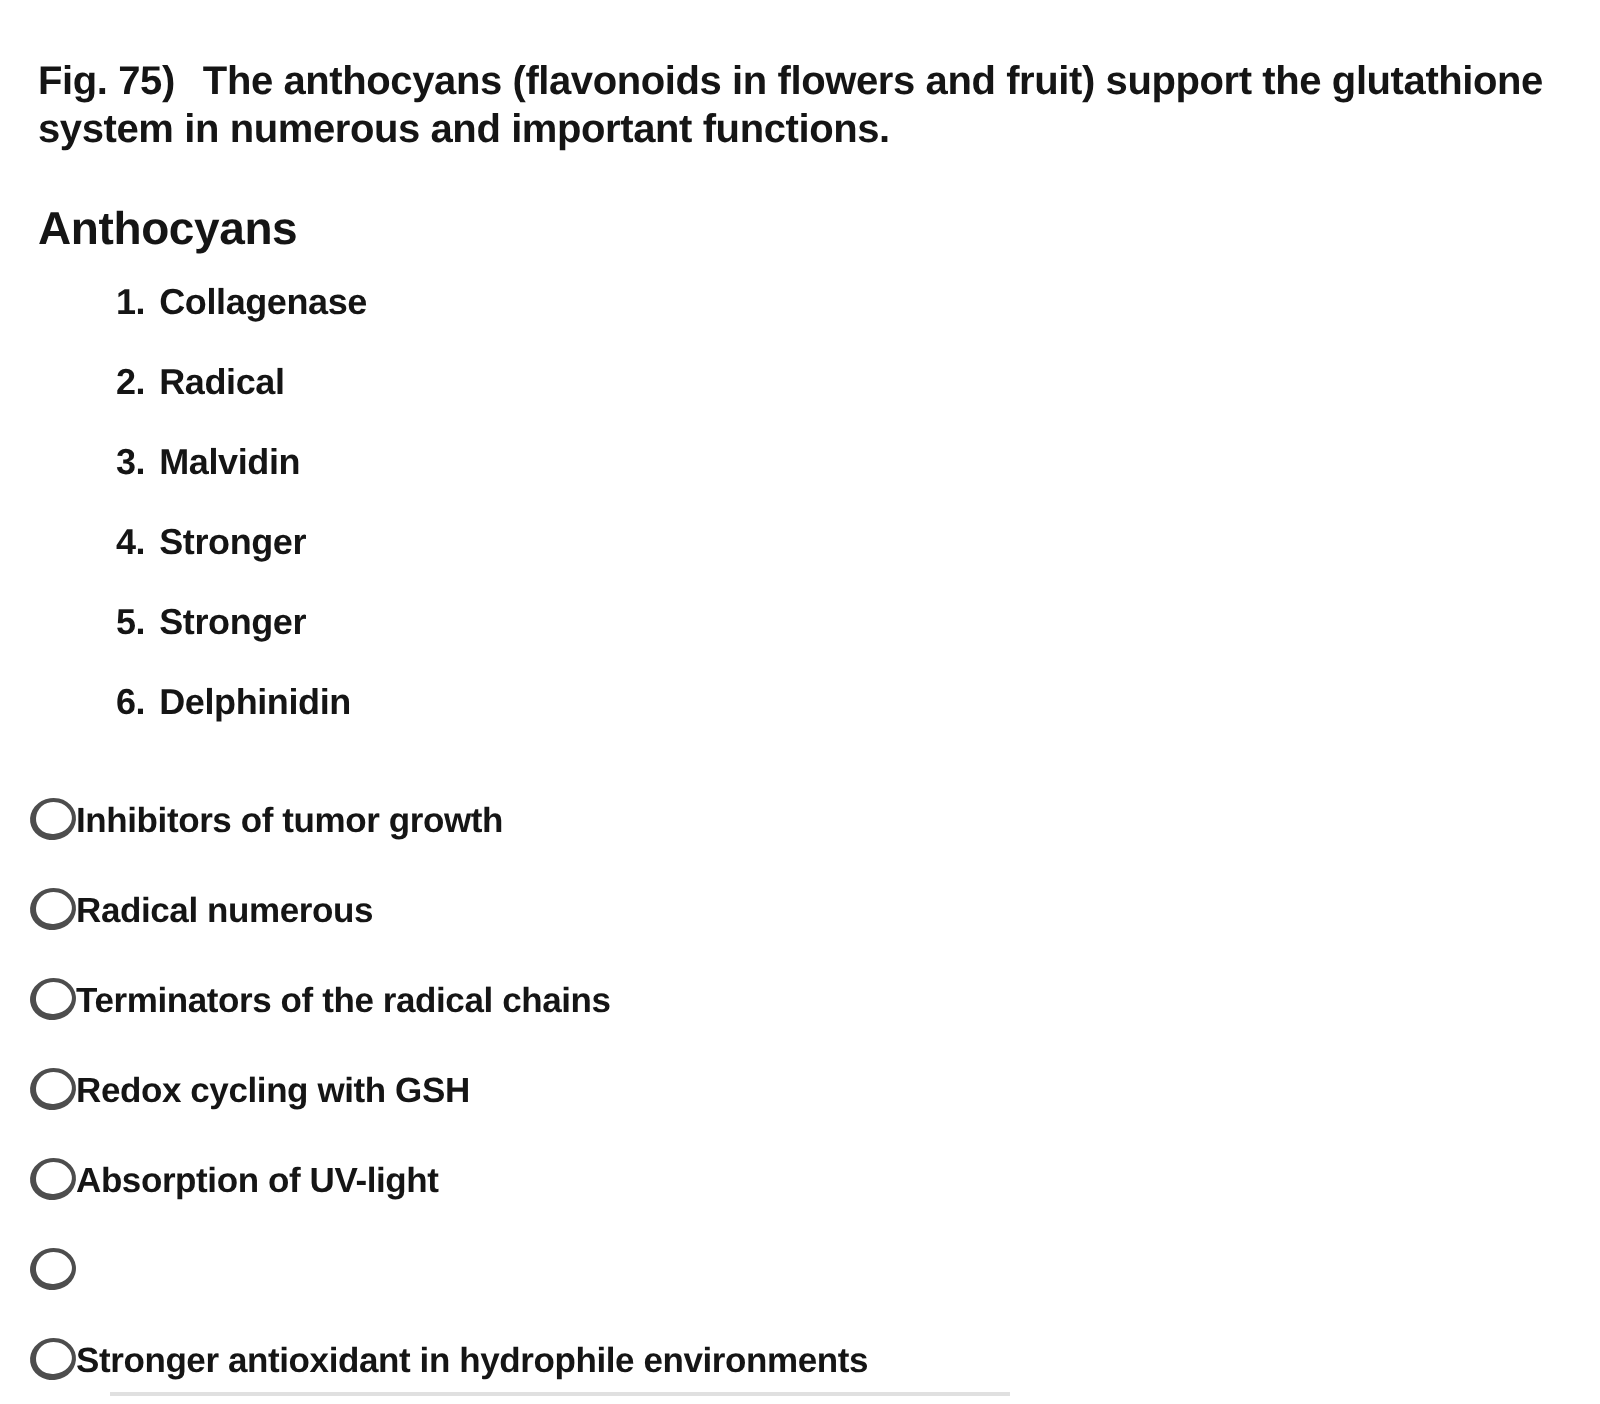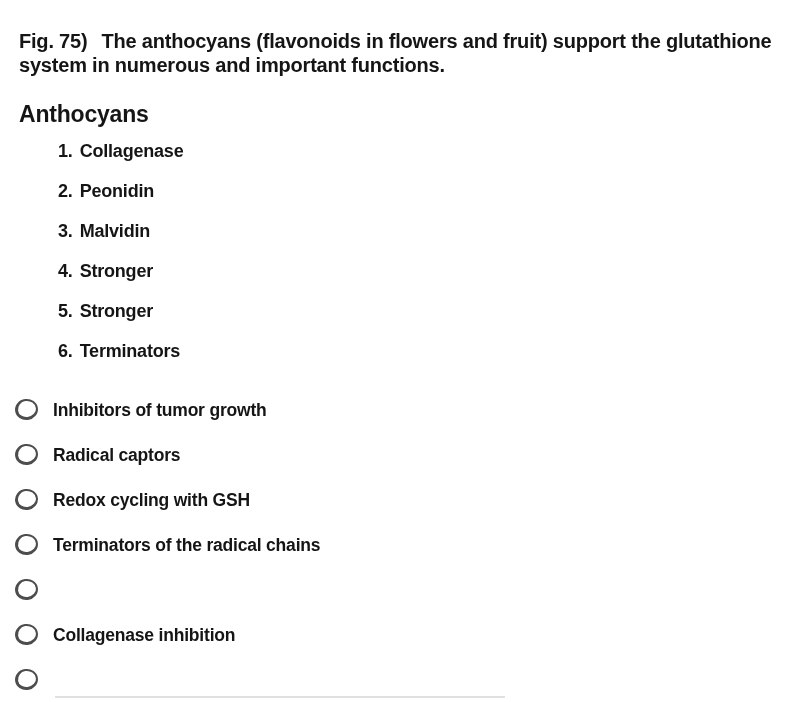--- a/index.html
+++ b/index.html
@@ -57,21 +57,20 @@
     top: 387px;
     left: 15px;
     list-style: none;
     margin: 0;
     padding: 0;
   }
   .option-row {
     display: flex;
     align-items: center;
     height: 45px;
-    gap: 15px;
     cursor: pointer;
   }
   .radio-circle {
     box-sizing: border-box;
     flex: none;
     width: 23px;
     height: 21px;
     border: 2px solid #4d4d4d;
     border-left-width: 3px;
     border-bottom-width: 3px;
@@ -104,64 +103,65 @@
 
   <h2 class="section-heading">Anthocyans</h2>
 
   <ol class="compound-list">
     <li class="compound-item">
       <span>1.</span>
       <span>Collagenase</span>
     </li>
     <li class="compound-item">
       <span>2.</span>
-      <span>Peonidin</span>
+      <span>Radical</span>
     </li>
     <li class="compound-item">
       <span>3.</span>
       <span>Malvidin</span>
     </li>
     <li class="compound-item">
       <span>4.</span>
       <span>Stronger</span>
     </li>
     <li class="compound-item">
       <span>5.</span>
       <span>Stronger</span>
     </li>
     <li class="compound-item">
       <span>6.</span>
-      <span>Terminators</span>
+      <span>Delphinidin</span>
     </li>
   </ol>
 
   <ul class="option-list">
     <li class="option-row">
       <span class="radio-circle"></span>
       <span class="option-label">Inhibitors of tumor growth</span>
     </li>
     <li class="option-row">
       <span class="radio-circle"></span>
-      <span class="option-label">Radical captors</span>
+      <span class="option-label">Radical numerous</span>
+    </li>
+    <li class="option-row">
+      <span class="radio-circle"></span>
+      <span class="option-label">Terminators of the radical chains</span>
     </li>
     <li class="option-row">
       <span class="radio-circle"></span>
       <span class="option-label">Redox cycling with GSH</span>
     </li>
     <li class="option-row">
       <span class="radio-circle"></span>
-      <span class="option-label">Terminators of the radical chains</span>
+      <span class="option-label">Absorption of UV-light</span>
     </li>
     <li class="option-row">
       <span class="radio-circle"></span>
     </li>
     <li class="option-row">
       <span class="radio-circle"></span>
-      <span class="option-label">Collagenase inhibition</span>
-    </li>
-    <li class="option-row">
-      <span class="radio-circle"></span>
+      <span class="option-label">Stronger antioxidant in hydrophile environments</span>
     </li>
   </ul>
 
   <div class="scan-line"></div>
 
 </div>
 
 </body></html>

